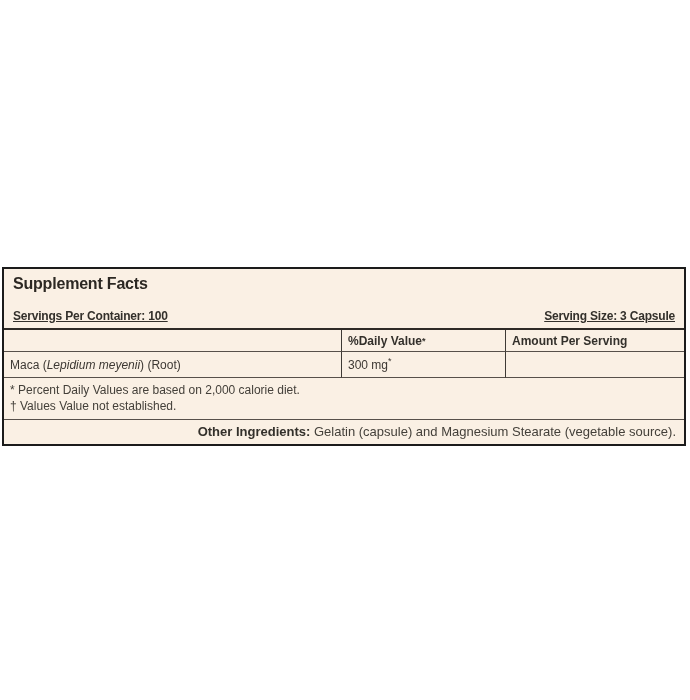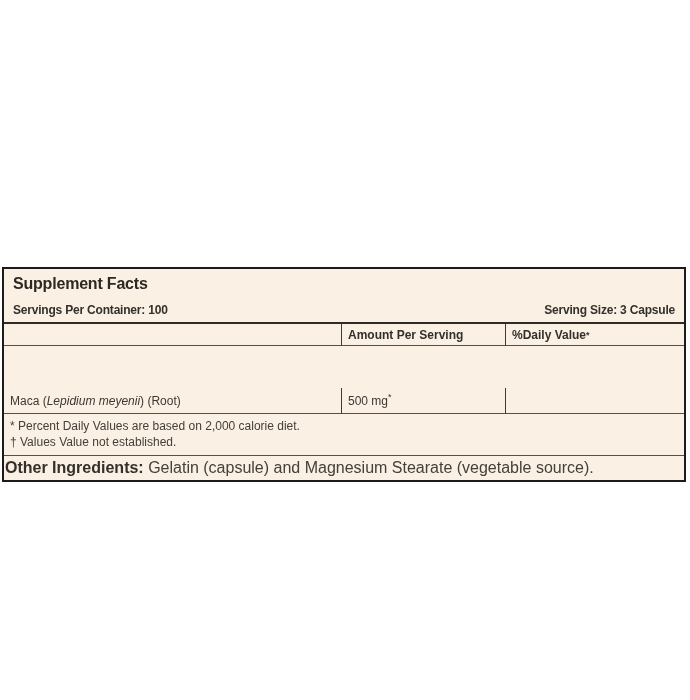--- a/index.html
+++ b/index.html
@@ -31,25 +31,26 @@
   .panel-title {
     font-size: 16px;
     font-weight: bold;
     color: #2c2823;
     letter-spacing: -0.2px;
   }
   .servings-row {
     display: flex;
     justify-content: space-between;
     align-items: baseline;
-    margin-top: 10px;
+    margin-top: 16px;
     font-size: 12px;
     font-weight: bold;
     color: #33302b;
     letter-spacing: -0.2px;
+    text-decoration: underline;
   }
   .facts-grid {
     border-top: 2px solid #2e2a26;
   }
   .grid-row {
     display: grid;
     grid-template-columns: 337px 164px 1fr;
   }
   .cell {
     box-sizing: border-box;
@@ -62,43 +63,43 @@
     border-bottom: 1px solid #57504a;
     height: 22px;
     display: flex;
     align-items: center;
   }
   .data-row .cell {
     border-bottom: 1px solid #57504a;
     height: 26px;
     display: flex;
     align-items: center;
-    margin-top: 42px;
   }
   .col2, .col3 {
     border-left: 1px solid #3e3a35;
   }
   sup {
     font-size: 9px;
     line-height: 0;
     vertical-align: super;
   }
   .italic { font-style: italic; }
   .footnotes {
     padding: 4px 8px 5px 6px;
     font-size: 12px;
     line-height: 16px;
     border-bottom: 1px solid #57504a;
     color: #44403a;
   }
   .other-ingredients {
     padding: 4px 8px 5px 1px;
-    font-size: 16px;
+    font-size: 13px;
     line-height: 15px;
     color: #44403a;
+    text-align: right;
   }
   .bold-label { font-weight: bold; color: #33302b; }
 </style>
 </head>
 <body>
 
 <div class="page">
 
   <div class="facts-panel">
 
@@ -107,35 +108,35 @@
       <div class="servings-row">
         <span>Servings Per Container: 100</span>
         <span>Serving Size: 3 Capsule</span>
       </div>
     </div>
 
     <div class="facts-grid">
 
       <div class="grid-row hdr-row">
         <div class="cell col1"></div>
-        <div class="cell col2">
-          <span>Amount Per Serving</span>
-        </div>
         <div class="cell col3">
           <span>%Daily Value</span>
             <sup>*</sup>
+        </div>
+        <div class="cell col2">
+          <span>Amount Per Serving</span>
         </div>
       </div>
 
       <div class="grid-row data-row">
         <div class="cell col1">
           <span><span>Maca (</span><span class="italic">Lepidium meyenii</span><span>) (Root)</span></span>
         </div>
         <div class="cell col2">
-          <span><span>500 mg</span><sup>*</sup></span>
+          <span><span>300 mg</span><sup>*</sup></span>
         </div>
         <div class="cell col3">
           <span></span>
         </div>
       </div>
 
     </div>
 
     <div class="footnotes">
       <div>* Percent Daily Values are based on 2,000 calorie diet.</div>

